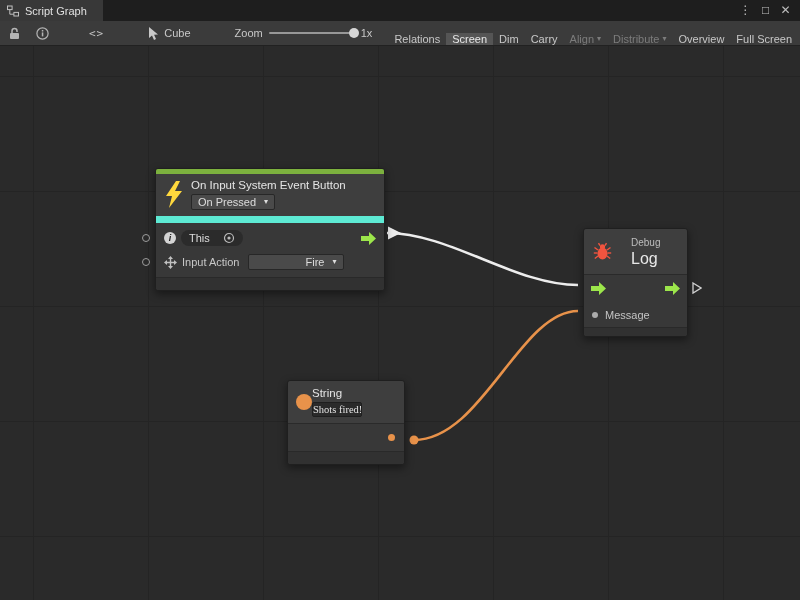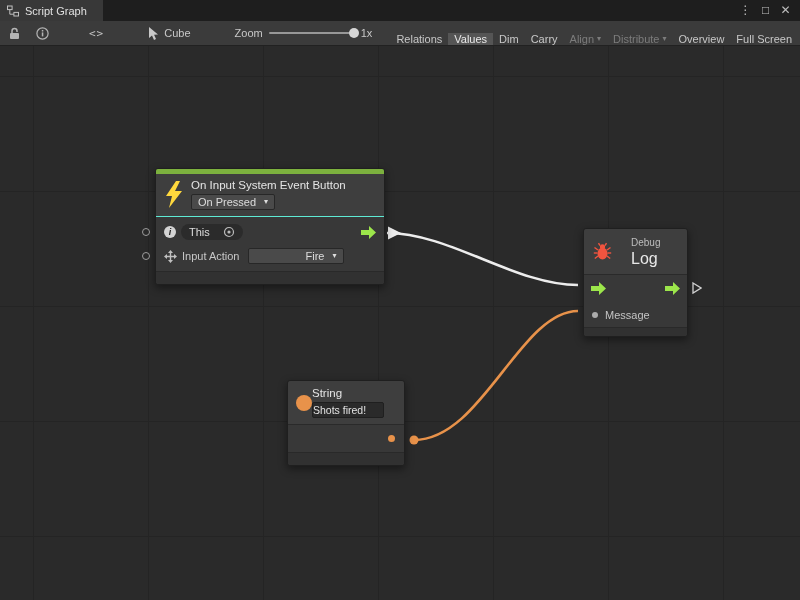--- a/index.html
+++ b/index.html
@@ -33,21 +33,21 @@
     background-size:115px 115px;background-position:33px 30px;z-index:1}
   .wires{position:absolute;top:0;left:0;width:800px;height:600px;pointer-events:none;z-index:2}
 
   
   .node{position:absolute;background:#383838;border:1px solid #1F1F1F;border-radius:3px;box-shadow:0 3px 9px rgba(0,0,0,.45);z-index:3;font-size:11px}
   .n-foot{background:#313131;border-top:1px solid #292929;border-radius:0 0 3px 3px}
 
   
   .node-event{left:155px;top:168px;width:230px}
   .accent{height:5px;background:#7CB13E;border-radius:2px 2px 0 0}
-  .n-head{background:#3E3E3E;display:flex;align-items:center;gap:7px;padding:5px 8px 6px 8px;border-bottom:1px solid #5eead4}
+  .n-head{background:#3E3E3E;display:flex;align-items:center;gap:7px;padding:5px 8px 6px 8px;border-bottom:7px solid #5eead4}
   .head-col{display:flex;flex-direction:column;align-items:flex-start;gap:3px}
   .n-title{font-size:11.5px;color:#E4E4E4;white-space:nowrap}
   .dropdown{display:inline-flex;align-items:center;gap:5px;background:#4A4A4A;border:1px solid #272727;border-radius:2px;padding:1px 6px;color:#DDDDDD;font-size:11px}
   .dd-fire{width:96px;justify-content:flex-end;margin-left:3px}
   .rows{padding:3px 0}
   .prow{position:relative;height:24px;display:flex;align-items:center;gap:5px;padding:0 8px}
   .port-circle{position:absolute;left:-14px;top:50%;transform:translateY(-50%);width:8px;height:8px;border:1.5px solid #9C9C9C;border-radius:50%;background:transparent}
   .info-dot{width:12px;height:12px;border-radius:50%;background:#D4D4D4;color:#222;font-size:9px;font-weight:bold;display:inline-flex;align-items:center;justify-content:center;font-style:italic}
   .this-pill{display:inline-flex;align-items:center;gap:13px;background:#2B2B2B;border-radius:9px;padding:1px 8px;color:#DDDDDD;height:16px}
   .arrow-out{margin-left:auto;display:flex;align-items:center}
@@ -63,21 +63,21 @@
   .msg-row{height:24px;display:flex;align-items:center;gap:7px;padding:0 8px;color:#C4C4C4}
   .gray-dot{width:6px;height:6px;border-radius:50%;background:#ACACAC}
   .foot-debug{height:9px}
 
   
   .node-string{left:287px;top:380px;width:118px}
   .n-head3{background:#3E3E3E;display:flex;align-items:center;gap:0;padding:6px 8px;border-bottom:1px solid #2A2A2A;border-radius:3px 3px 0 0}
   .orange-circle{width:16px;height:16px;border-radius:50%;background:#E8924A;flex:none}
   .s-col{display:flex;flex-direction:column;gap:3px;align-items:flex-start}
   .s-title{font-size:11.5px;color:#E4E4E4}
-  .s-input{width:72px;background:#2A2A2A;border:1px solid #1F1F1F;color:#E2E2E2;font-size:10.5px;padding:1px 0;border-radius:2px;font-family:Liberation Sans, sans-serif}
+  .s-input{width:50px;background:#2A2A2A;border:1px solid #1F1F1F;color:#E2E2E2;font-size:10.5px;padding:1px 0;border-radius:2px;font-family:Liberation Serif, serif}
   .s-row{position:relative;height:27px;display:flex;align-items:center;justify-content:flex-end;padding:0 9px}
   .s-port{width:7px;height:7px;border-radius:50%;background:#E8924A}
   .foot-string{height:13px}
 </style>
 </head>
 <body>
 
 <div id="root">
 
   <div class="titlebar">
@@ -124,21 +124,21 @@
       <div class="zoom-track">
         <div class="zoom-handle"></div>
       </div>
       <span>1x</span>
     </div>
     <div class="tbtn-group">
       <div class="tbtn">
           <span>Relations</span>
         </div>
       <div class="tbtn active">
-          <span>Values</span>
+          <span>Screen</span>
         </div>
       <div class="tbtn">
           <span>Dim</span>
         </div>
       <div class="tbtn">
           <span>Carry</span>
         </div>
       <div class="tbtn disabled">
         <span>Align</span>
         <span class="caret">▾</span>

